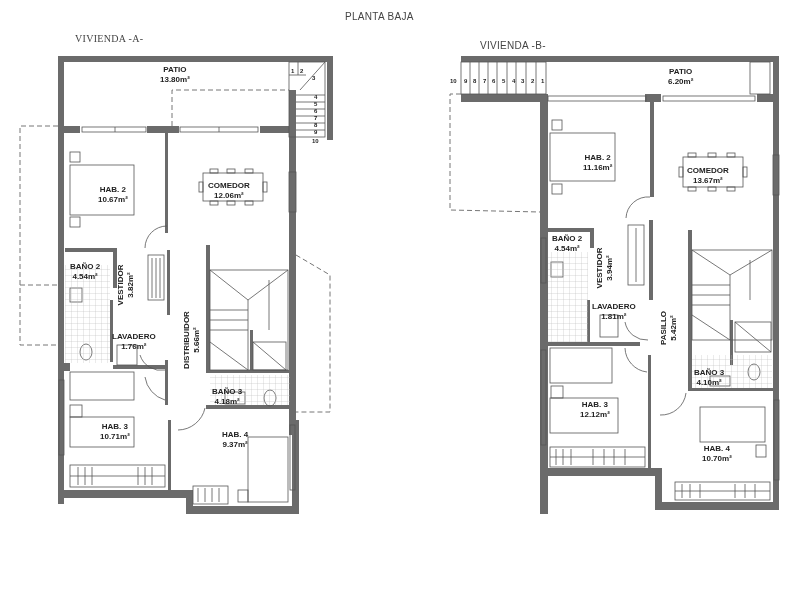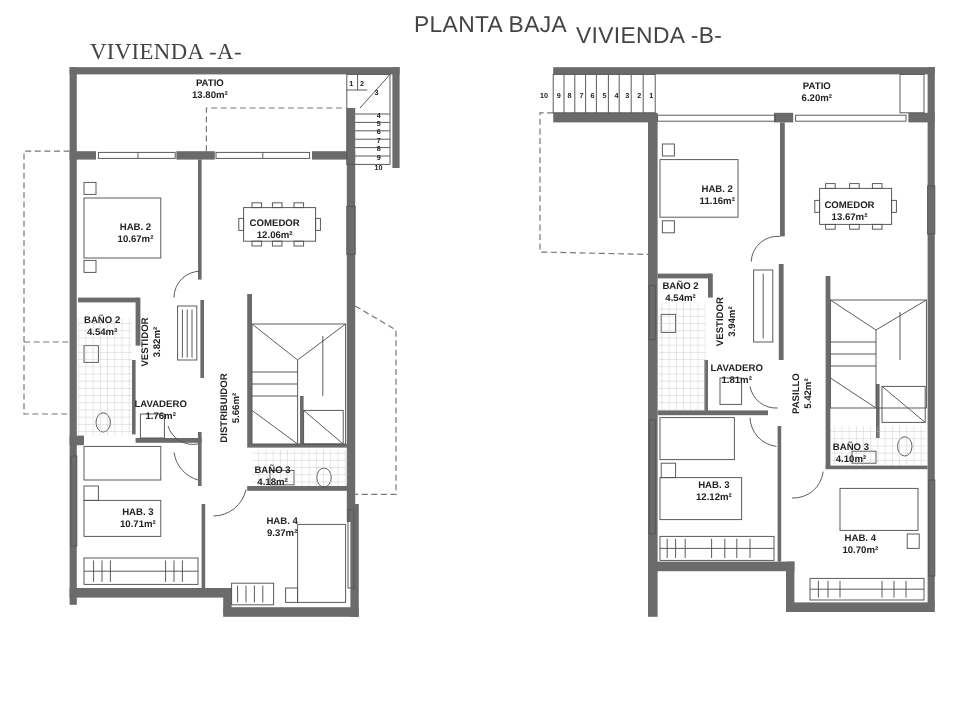--- a/index.html
+++ b/index.html
@@ -1,29 +1,29 @@
 <!DOCTYPE html>
 <html><head>
 <meta charset="utf-8">
 <style>
   html,body{margin:0;padding:0;background:#fff;}
   body{width:800px;height:600px;position:relative;overflow:hidden;font-family:"Liberation Sans",sans-serif;color:#333;}
-  .title{position:absolute;font-size:19px;color:#444;letter-spacing:0.3px;}
+  .title{position:absolute;font-size:10px;color:#444;letter-spacing:0.3px;}
   svg{position:absolute;left:0;top:0;}
   .lbl{position:absolute;font-family:"Liberation Sans",sans-serif;font-size:8px;font-weight:bold;color:#222;text-align:center;line-height:10px;white-space:nowrap;}
   .lbl .area{display:block;}
   .vert{transform:rotate(-90deg);transform-origin:center center;}
   .stepn{position:absolute;font-size:6px;font-weight:bold;color:#222;}
 </style>
 </head>
 <body>
 
 <div class="title" style="left:345px;top:11px;">PLANTA BAJA</div>
 <div class="title" style="left:75px;top:33px;font-family:Liberation Serif, serif;">VIVIENDA -A-</div>
-<div class="title" style="left:480px;top:20px;">VIVIENDA -B-</div>
+<div class="title" style="left:480px;top:40px;">VIVIENDA -B-</div>
 
 <svg width="800" height="600" viewBox="0 0 800 600">
   <defs>
     <pattern id="tile" width="6" height="6" patternUnits="userSpaceOnUse">
       <path d="M6 0V6M0 6H6" stroke="#bbb" stroke-width="0.6" fill="none"></path>
     </pattern>
   </defs>
 
   <g fill="#6b6b6b" stroke="none">
 

